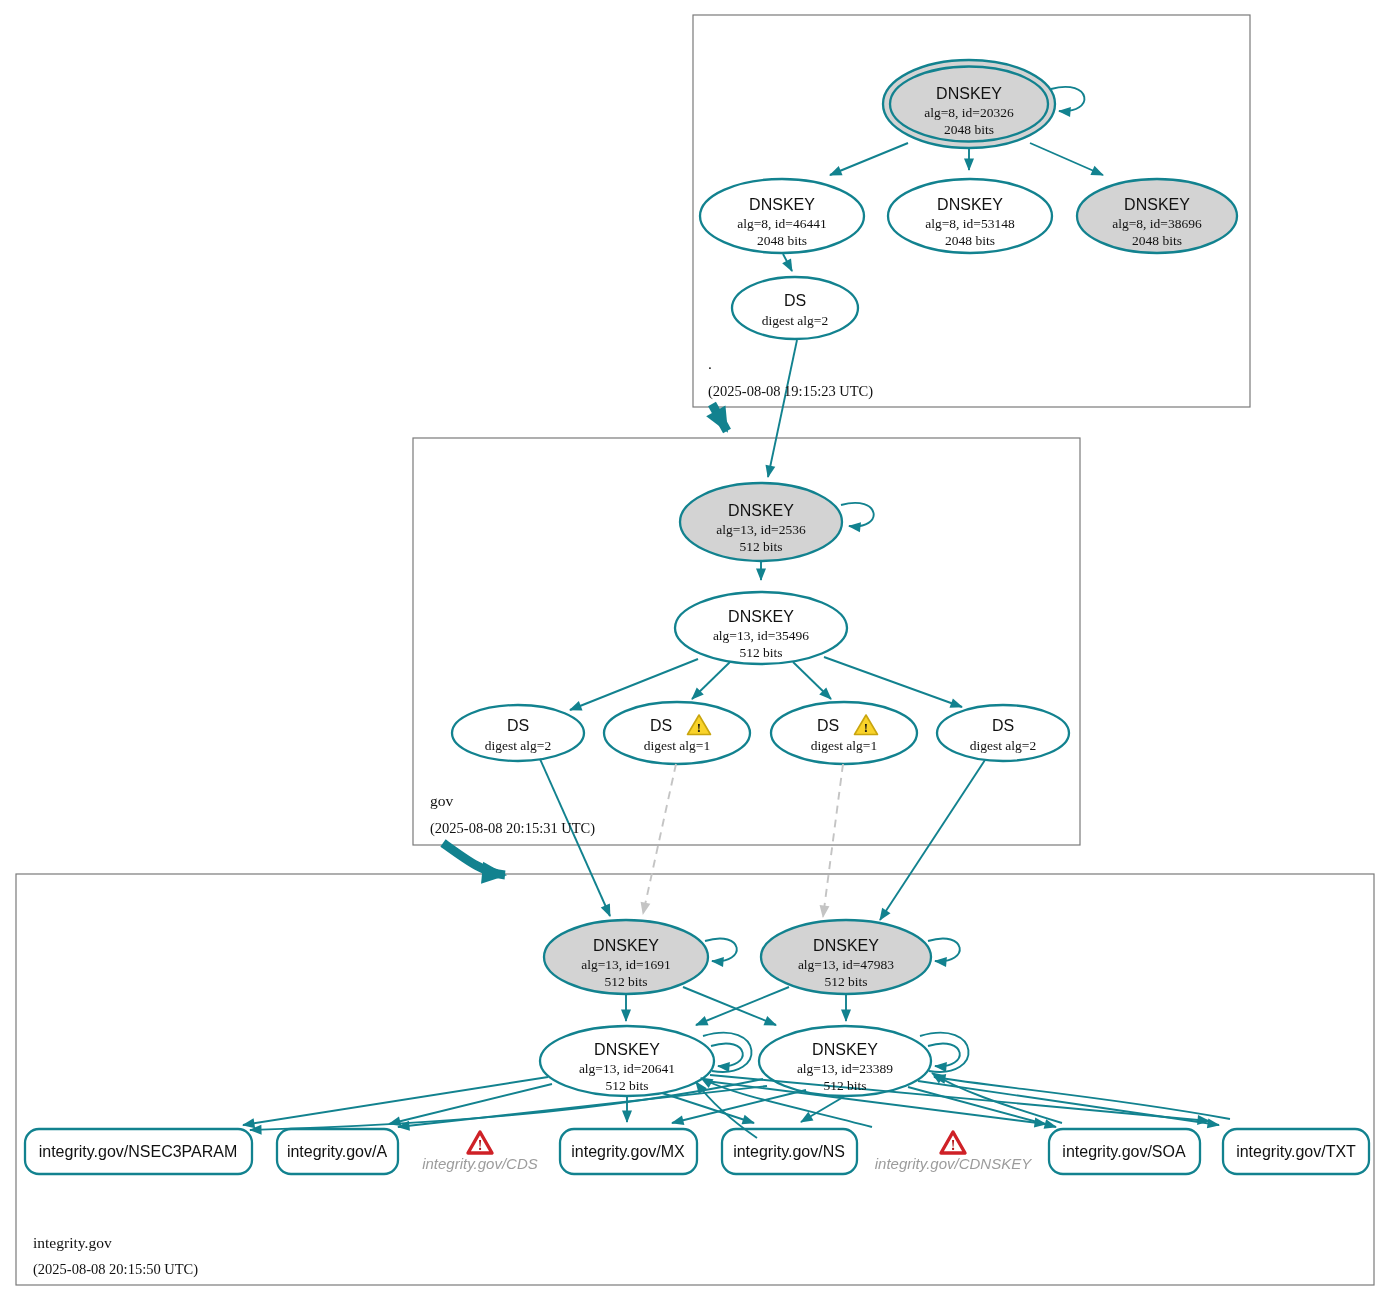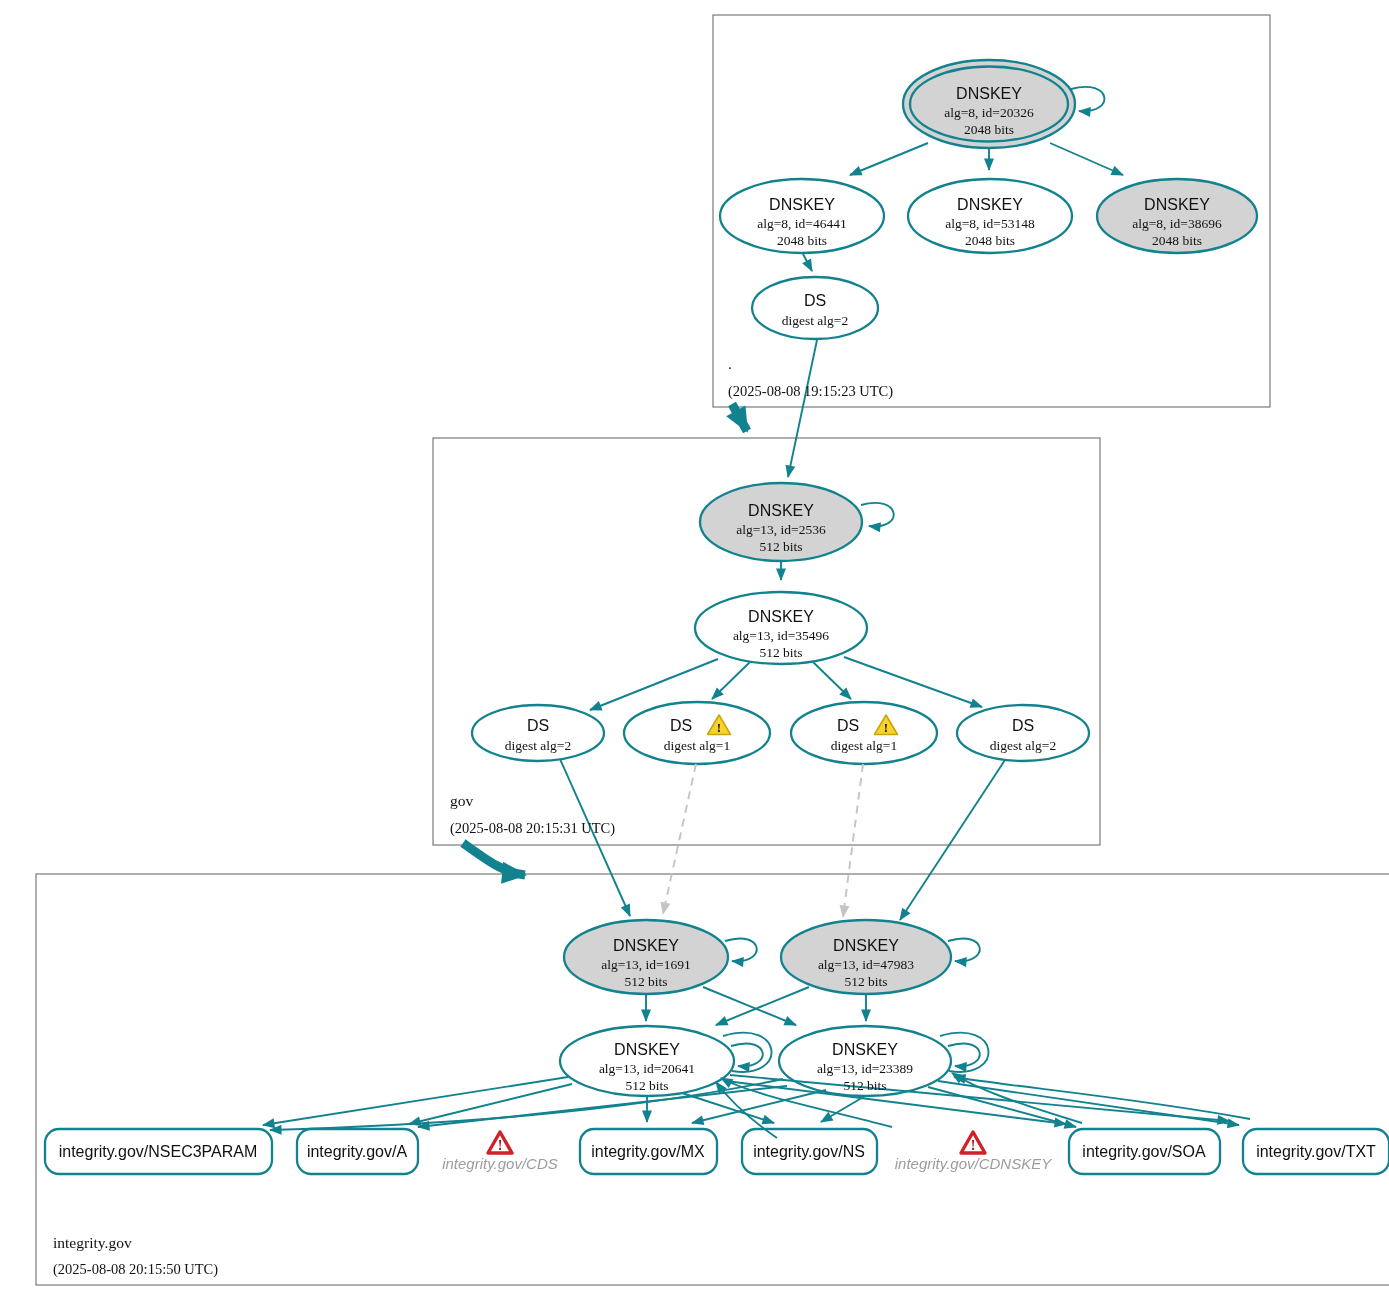--- a/index.html
+++ b/index.html
@@ -1,17 +1,17 @@
 <!DOCTYPE html>
 <html><head>
 <meta charset="utf-8">
 <style>
   html,body{margin:0;padding:0;background:#ffffff;}
   .stage{position:relative;width:1158px;height:1299px;background:#fff;
-         font-family:"Liberation Sans",sans-serif;margin-left:20px;}
+         font-family:"Liberation Sans",sans-serif;}
   svg{display:block}
   .edge{fill:none;stroke:#12828f;stroke-width:1.9;}
   .edge-dash{fill:none;stroke:#c4c4c4;stroke-width:1.9;stroke-dasharray:8 6;}
   .fat{fill:none;stroke:#12828f;stroke-width:9;}
   .zonebox{fill:#ffffff;stroke:#7a7a7a;stroke-width:1.2;}
   .ell{stroke:#12828f;stroke-width:2.3;}
   .ell-gray{fill:#d3d3d3;}
   .ell-white{fill:#ffffff;}
   .rrset{fill:#ffffff;stroke:#12828f;stroke-width:2.3;}
   .t-title{font-family:"Liberation Sans",sans-serif;font-size:16px;fill:#111;text-anchor:middle;}

